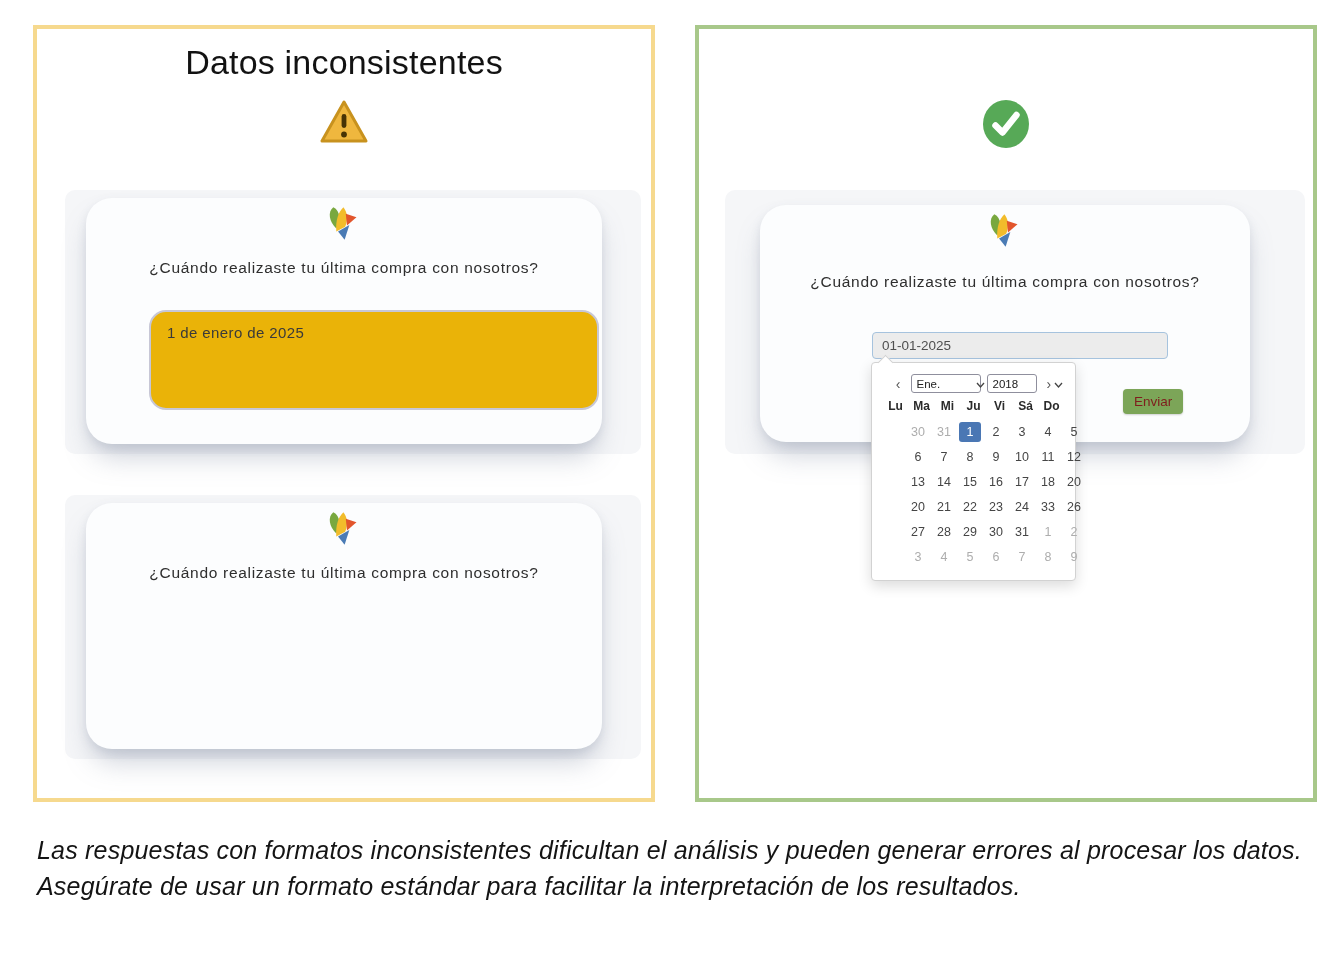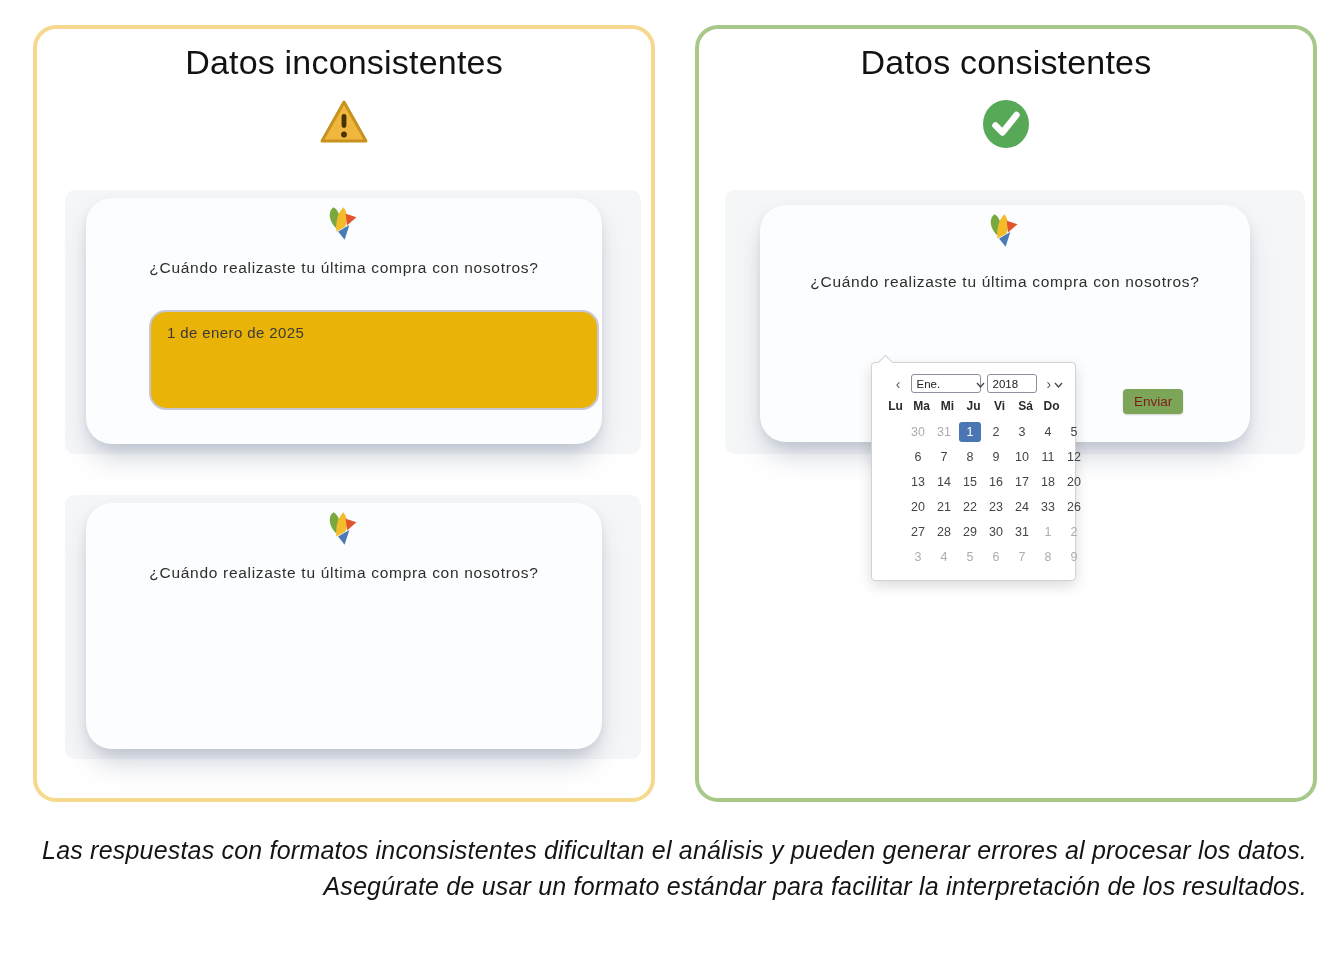--- a/index.html
+++ b/index.html
@@ -1,20 +1,20 @@
 <!DOCTYPE html>
 <html><head>
 <meta charset="utf-8">
 <style>
   * { margin:0; padding:0; box-sizing:border-box; }
   html,body { background:#ffffff; font-family:"Liberation Sans", sans-serif; }
   .stage { position:relative; width:1344px; height:955px; background:#fff; overflow:hidden; }
 
   
-  .panel { position:absolute; top:25px; width:622px; height:777px; background:#fff;border-radius:23px; }
+  .panel { position:absolute; top:25px; width:622px; height:777px; background:#fff; }
   .panel.left  { left:33px;  border:4px solid #F6D98E; }
   .panel.right { left:695px; border:4px solid #A8C88A; }
 
   .panel-title { position:absolute; top:14px; left:0; width:100%; text-align:center;
                  font-size:34px; font-weight:500; color:#121212; letter-spacing:.2px; }
 
   .status-icon { position:absolute; top:69px; left:50%; transform:translateX(-50%); }
 
   
   .band { position:absolute; background:#f5f6f8; border-radius:10px; }
@@ -53,21 +53,21 @@
                              margin-top:6px; }
   .cal-wd { width:26px; height:18px; text-align:center; font-size:12px; font-weight:bold; color:#2b2b2b; }
   .cal-grid { grid-auto-rows:25px; margin-top:4px;padding-left:45px; }
   .cal-day { width:22px; height:20px; margin:1px 2px; line-height:20px; text-align:center;
              font-size:12.5px; color:#454545; border-radius:3px; cursor:pointer; }
   .cal-day.muted { color:#adadad; }
   .cal-day.selected { background:#4A77B4; color:#fff; }
 
   
   .caption { position:absolute; top:833px; left:50%; transform:translateX(-50%); width:1270px;
-             text-align:right; font-style:italic; font-size:25px; font-weight:500; color:#141414;
+             text-align:left; font-style:italic; font-size:25px; font-weight:500; color:#141414;
              line-height:1.42; letter-spacing:.2px; }
 </style>
 </head>
 <body>
 
 <div class="stage">
 
   <div class="panel left">
     <div class="panel-title">Datos inconsistentes</div>
 
@@ -101,40 +101,40 @@
           <path d="M15.5 1 C18.8 5 19.5 11 17 17.5 L9.5 21.5 C8.8 12 11.2 5 15.5 1 Z" fill="#F2BC2B"></path>
           <path d="M17.5 6.5 L26.5 9.5 L18.5 16.5 Z" fill="#E2552C"></path>
           <path d="M11 21.5 L20.5 16 L16.5 28.5 Z" fill="#4A7BB5"></path>
         </svg>
       </div>
       <div class="question" style="top:61px;">¿Cuándo realizaste tu última compra con nosotros?</div>
     </div>
   </div>
 
   <div class="panel right">
-    <div class="panel-title">Datos consistentes</div>
 
     <div class="status-icon">
       <svg width="50" height="52" viewBox="0 0 50 52">
         <ellipse cx="25" cy="26" rx="23" ry="24" fill="#57A957"></ellipse>
         <path d="M14.5 27.5 L21.5 34.5 L35.5 17" stroke="#ffffff" stroke-width="6.5" fill="none" stroke-linecap="round" stroke-linejoin="round"></path>
       </svg>
     </div>
 
     <div class="band" style="left:26px; top:161px; width:580px; height:264px;"></div>
     <div class="card" style="left:61px; top:176px; width:490px; height:237px;">
       <div class="logo" style="top:8px;">
         <svg width="38" height="38" viewBox="0 0 32 32">
           <path d="M7 1 C13 4 13.5 12 9.5 19 C3.5 13 2 5 7 1 Z" fill="#79A83F"></path>
           <path d="M15.5 1 C18.8 5 19.5 11 17 17.5 L9.5 21.5 C8.8 12 11.2 5 15.5 1 Z" fill="#F2BC2B"></path>
           <path d="M17.5 6.5 L26.5 9.5 L18.5 16.5 Z" fill="#E2552C"></path>
           <path d="M11 21.5 L20.5 16 L16.5 28.5 Z" fill="#4A7BB5"></path>
         </svg>
       </div>
       <div class="question" style="top:68px;">¿Cuándo realizaste tu última compra con nosotros?</div>
+      <div class="date-input" style="left:112px; top:127px; width:296px; height:27px;">01-01-2025</div>
       <button class="submit-btn" style="left:363px; top:184px;">Enviar</button>
     </div>
 
     <div class="calendar" style="left:172px; top:333px; width:205px; height:219px;">
       <div class="cal-caret"></div>
       <div class="cal-head">
         <button class="cal-nav">‹</button>
         <div class="cal-select month">
           <span>Ene.</span>
           <span>

